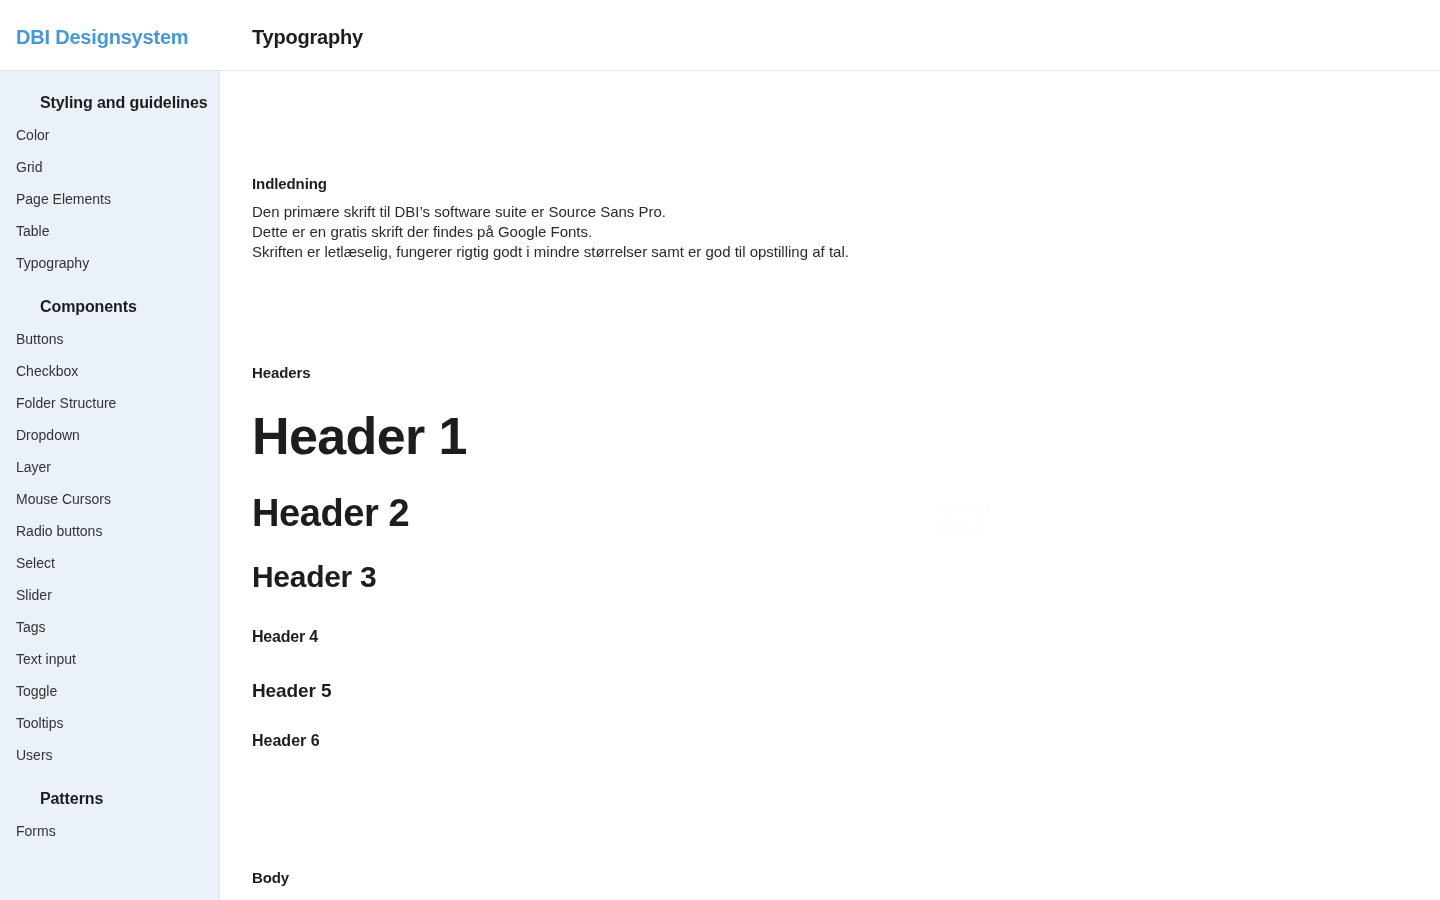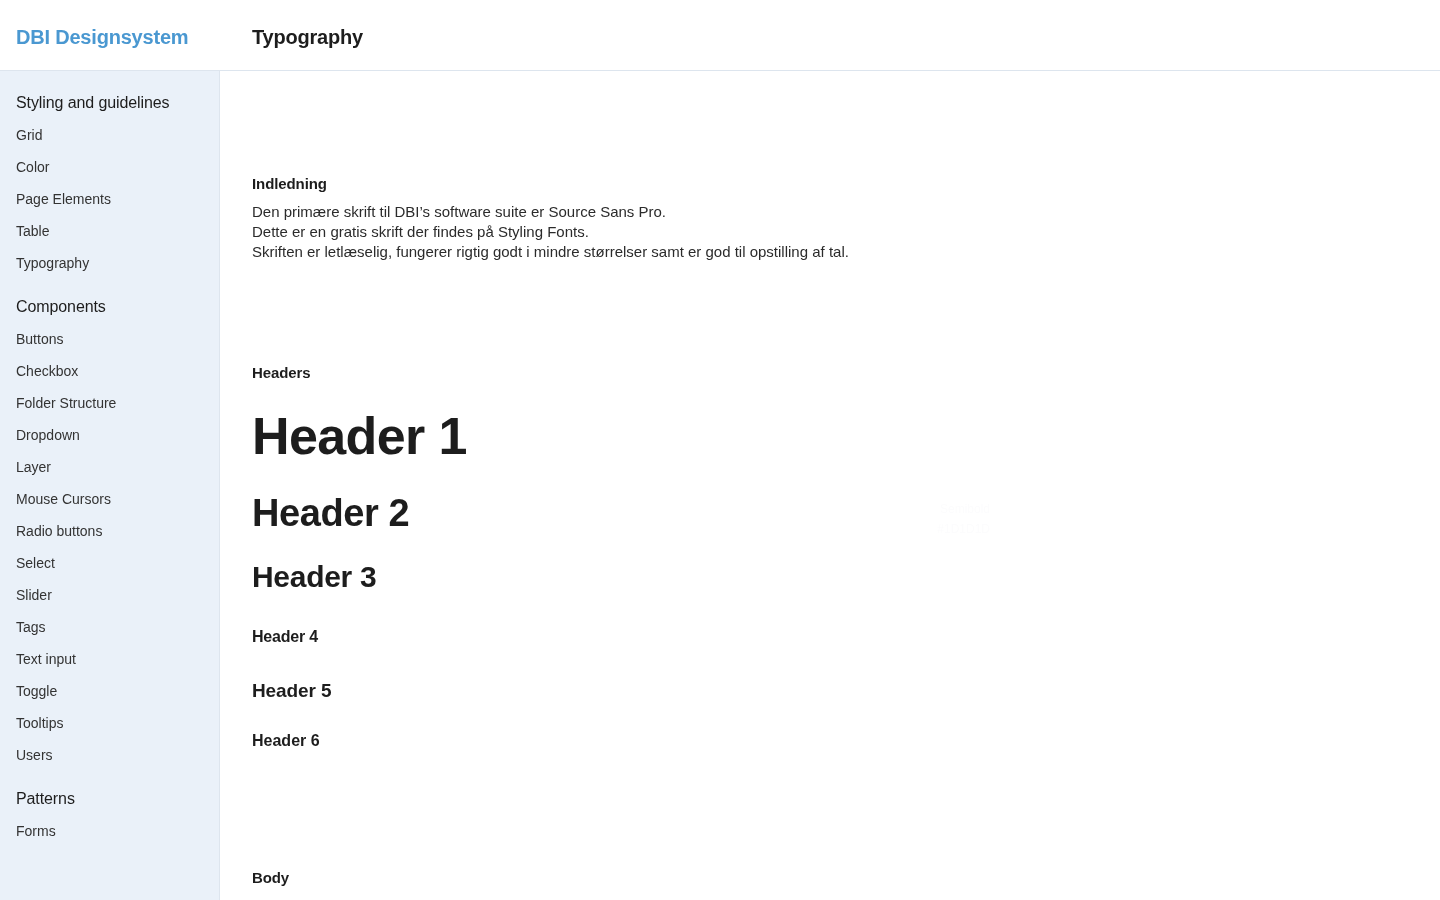--- a/index.html
+++ b/index.html
@@ -61,27 +61,28 @@
     width: 220px;
     height: 829px;
     background: #eaf1f9;
     border-right: 1px solid #dde5ee;
     padding-top: 16px;
     overflow: hidden;
   }
   .nav-group { margin: 0; padding: 0; }
   .nav-group-title {
     font-size: 16px;
-    font-weight: normal;
+    font-weight: bold;
     color: #1d1d1d;
     letter-spacing: -0.1px;
     padding: 0 16px;
     height: 32px;
     line-height: 32px;
     white-space: nowrap;
+    margin-left: 24px;
   }
   .nav-group.spaced .nav-group-title { margin-top: 12px; }
   .nav-item {
     display: block;
     font-size: 14px;
     color: #333333;
     padding: 0 16px;
     height: 32px;
     line-height: 32px;
     white-space: nowrap;
@@ -152,22 +153,22 @@
 
   <div class="topbar">
     <div class="brand">DBI Designsystem</div>
     <div class="page-title">Typography</div>
   </div>
 
   <nav class="sidebar">
 
     <div class="nav-group">
       <div class="nav-group-title">Styling and guidelines</div>
+      <a class="nav-item">Color</a>
       <a class="nav-item">Grid</a>
-      <a class="nav-item">Color</a>
       <a class="nav-item">Page Elements</a>
       <a class="nav-item">Table</a>
       <a class="nav-item">Typography</a>
     </div>
 
     <div class="nav-group spaced">
       <div class="nav-group-title">Components</div>
       <a class="nav-item">Buttons</a>
       <a class="nav-item">Checkbox</a>
       <a class="nav-item">Folder Structure</a>
@@ -190,21 +191,21 @@
     </div>
 
   </nav>
 
   <main class="content">
 
     <section class="intro-block">
       <div class="section-label">Indledning</div>
       <div class="intro-lines">
         <div class="intro-line">Den primære skrift til DBI’s software suite er Source Sans Pro.</div>
-        <div class="intro-line">Dette er en gratis skrift der findes på Styling Fonts.</div>
+        <div class="intro-line">Dette er en gratis skrift der findes på Google Fonts.</div>
         <div class="intro-line">Skriften er letlæselig, fungerer rigtig godt i mindre størrelser samt er god til opstilling af tal.</div>
       </div>
     </section>
 
     <section class="headers-block">
       <div class="section-label">Headers</div>
       <div class="headers-list">
         <div class="h-sample h1-sample">Header 1</div>
         <div class="h-sample h2-sample">Header 2</div>
         <div class="h-sample h3-sample">Header 3</div>

